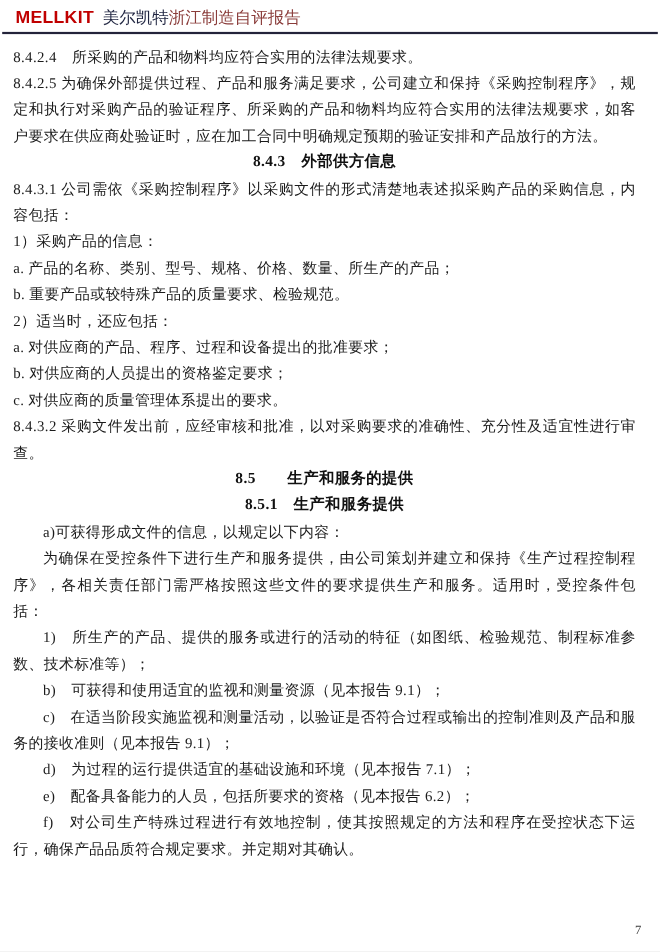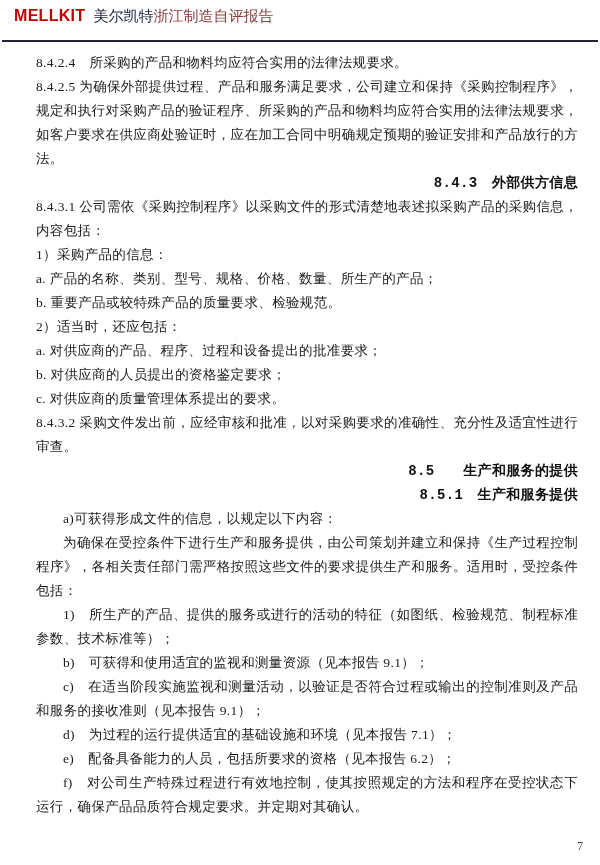--- a/index.html
+++ b/index.html
@@ -7,21 +7,21 @@
     position: relative;
     width: 600px;
     height: 865px;
     margin: 0 auto;
     background: #ffffff;
     font-family: "Liberation Serif", serif;
     overflow: hidden;
     box-sizing: border-box;
   }
   .header {
-    padding: 7px 8px 14px 12px;
+    padding: 7px 8px 3px 12px;
     margin: 0 2px;
     border-bottom: 2px solid #23233a;
     white-space: nowrap;
   }
   .brand {
     color: #c00000;
     font-family: "Liberation Sans", sans-serif;
     font-size: 16px;
     font-weight: 600;
     letter-spacing: 0.3px;
@@ -29,36 +29,35 @@
   .title-part1 {
     color: #1f2440;
     font-size: 15px;
     margin-left: 4px;
   }
   .title-part2 {
     color: #8a3c3a;
     font-size: 15px;
   }
   .content {
-    padding: 9px 22px 0 36px;
+    padding: 9px 22px 0 12px;
   }
   p.line {
     margin: 0;
     font-size: 13.5px;
     line-height: 24px;
     color: #1b1b1b;
     text-align: justify;
     letter-spacing: 0.35px;
   }
   p.heading {
     font-weight: bold;
     font-size: 14px;
     color: #111111;
-    text-align: right;
-    font-family: Liberation Mono, monospace;
+    text-align: center;
   }
   p.indent { text-indent: 2em; }
   .page-number {
     position: absolute;
     right: 17px;
     bottom: 13px;
     font-size: 11.5px;
     color: #3a3a3a;
   }
 </style>

